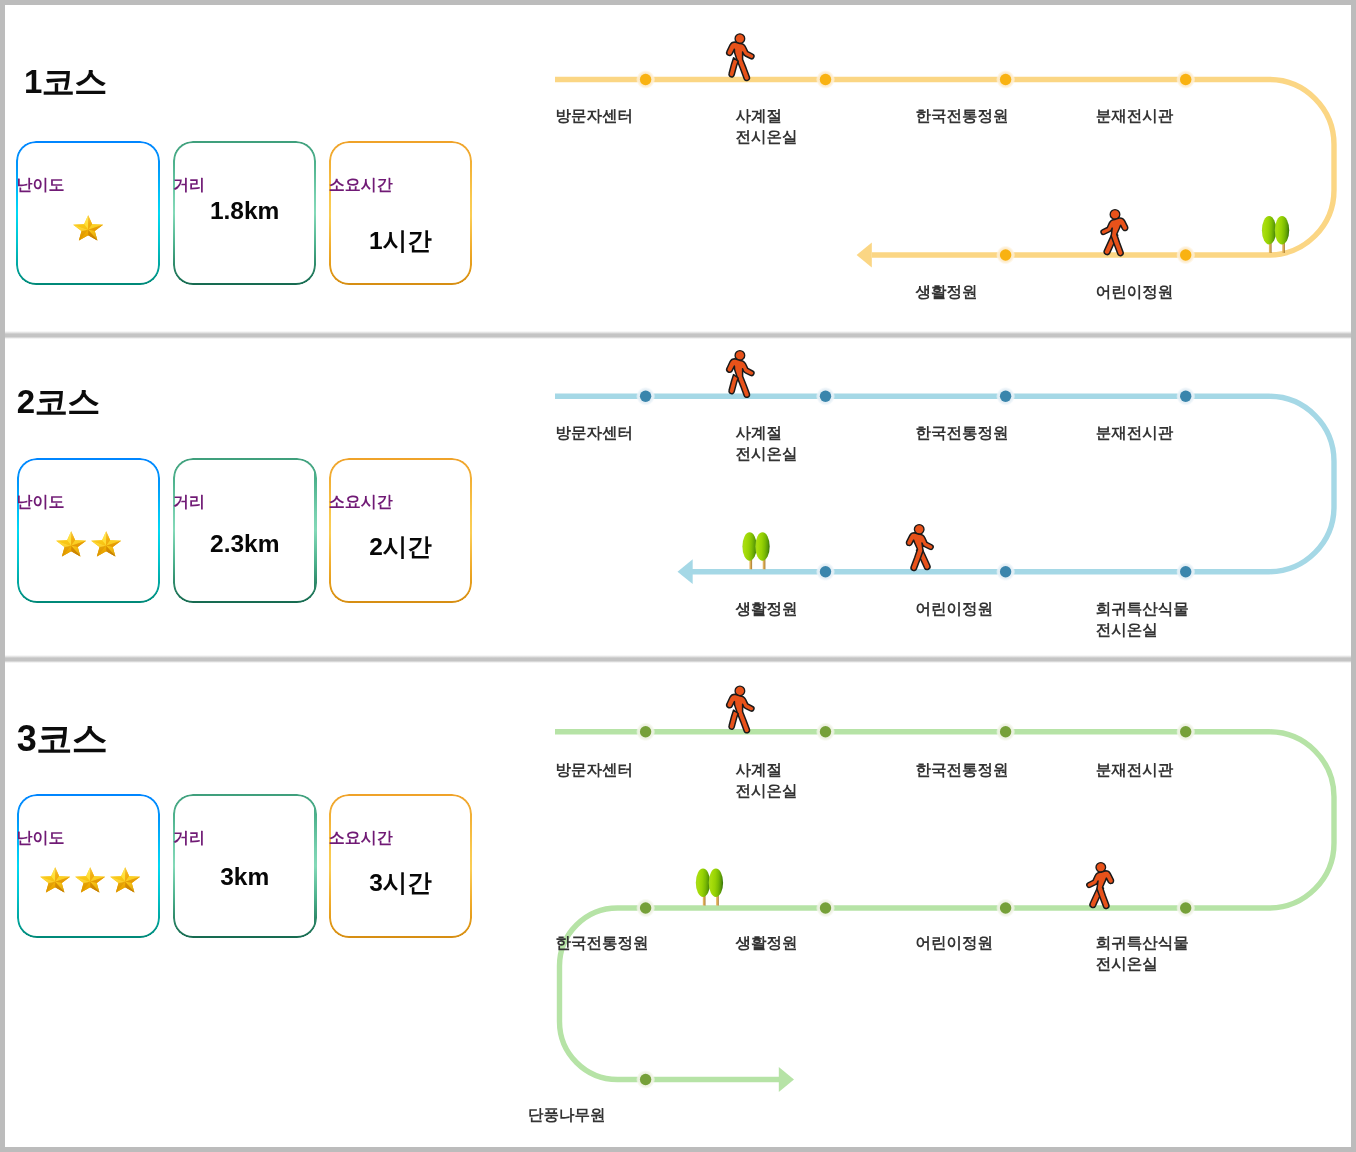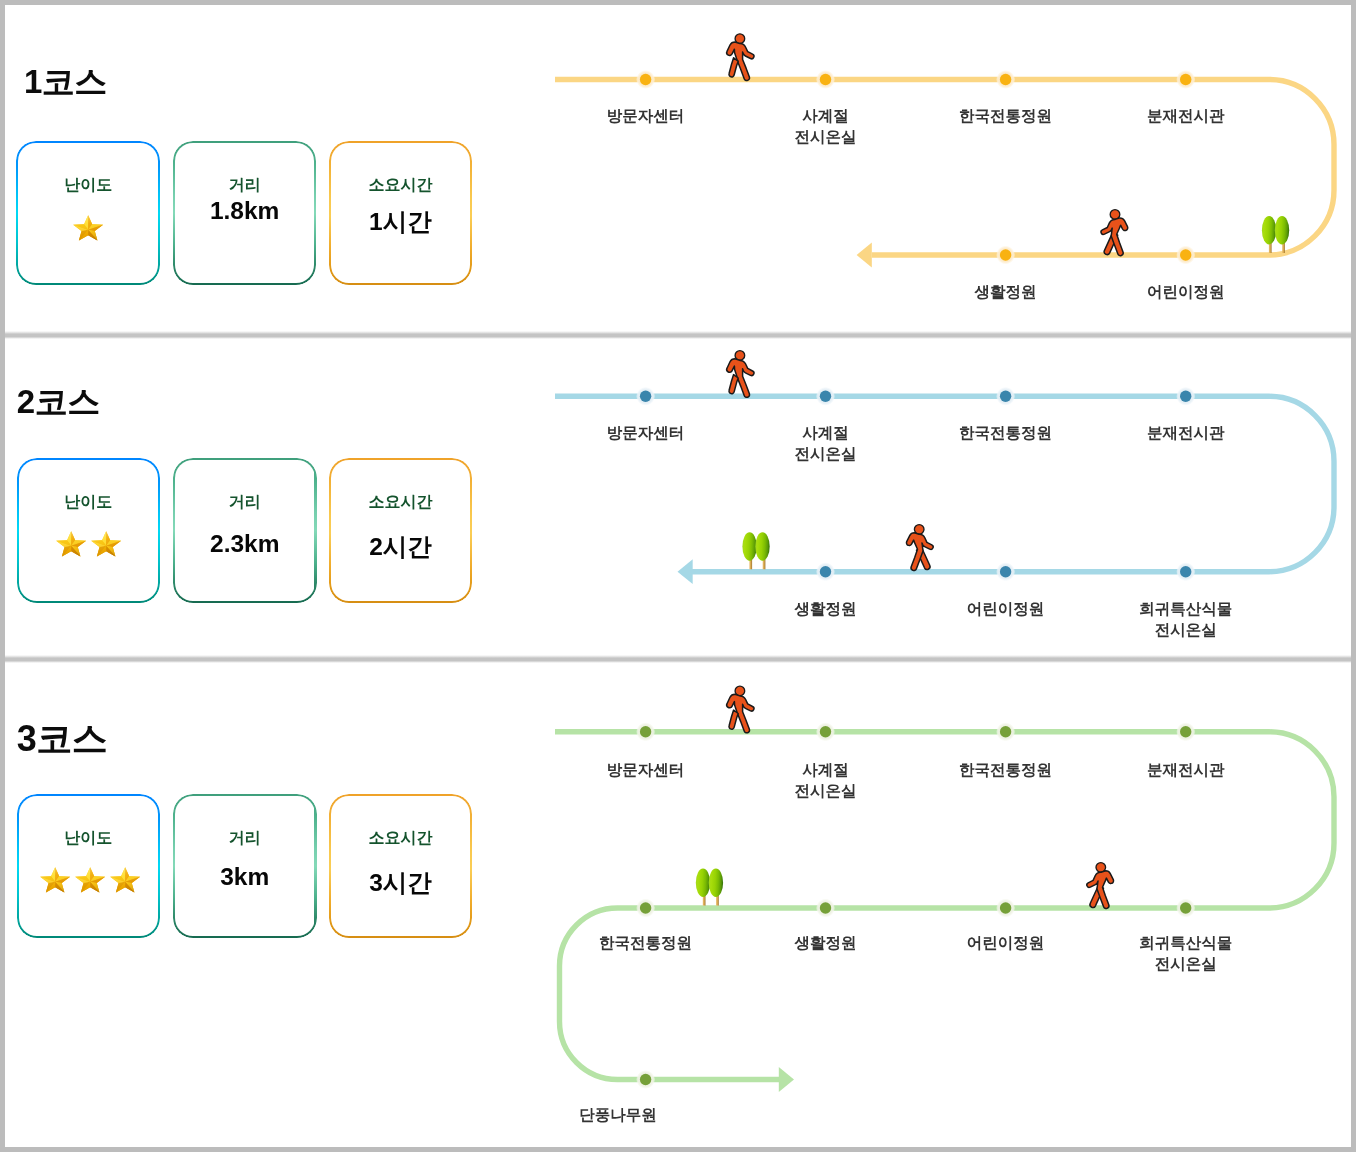--- a/index.html
+++ b/index.html
@@ -4,24 +4,24 @@
 <title>course</title>
 <style>
   html,body{margin:0;padding:0;}
   body{width:1356px;height:1152px;background:#bcbcbc;font-family:"Liberation Sans",sans-serif;overflow:hidden;}
   #page{position:absolute;left:0;top:0;width:1356px;height:1152px;background:#ffffff;overflow:hidden;}
   #frame{position:absolute;left:0;top:0;width:1356px;height:1152px;box-sizing:border-box;border:5px solid #bcbcbc;border-right-width:5px;border-bottom-width:5px;pointer-events:none;z-index:20;}
   .course{position:absolute;left:0;width:1356px;}
   .divider{position:absolute;left:5px;width:1346px;height:8px;background:linear-gradient(to bottom,rgba(196,196,196,0) 0%,rgba(198,198,198,0.55) 22%,#c4c4c4 38%,#c4c4c4 72%,rgba(198,198,198,0.5) 86%,rgba(196,196,196,0) 100%);}
   .course-title{position:absolute;font-weight:700;color:#0c0c0c;white-space:nowrap;letter-spacing:-0.5px;line-height:1;}
   .card{position:absolute;width:143.5px;height:144.5px;border-radius:20px;box-sizing:border-box;background:#fff;}
-  .card-label{position:absolute;left:0;width:100%;text-align:center;font-size:16px;font-weight:700;color:#14532d;}
+  .card-label{position:absolute;left:0;width:100%;font-size:16px;font-weight:700;color:#701a75;}
   .card-value{position:absolute;left:0;width:100%;text-align:center;font-size:24.5px;font-weight:700;color:#070707;}
   .route{position:absolute;left:0;top:0;overflow:visible;}
-  .stop-label{position:absolute;text-align:center;font-size:15.5px;font-weight:700;color:#333333;line-height:20.7px;white-space:pre-line;}
+  .stop-label{position:absolute;font-size:15.5px;font-weight:700;color:#333333;line-height:20.7px;white-space:pre-line;}
   .star{position:absolute;}
   
   .card::before{content:"";position:absolute;inset:0;border-radius:20px;padding:2.1px;
     -webkit-mask:linear-gradient(#fff 0 0) content-box,linear-gradient(#fff 0 0);
     -webkit-mask-composite:xor;mask-composite:exclude;}
   .card-diff::before{background:linear-gradient(to bottom,#0085ff 0%,#0098fb 18%,#00c4f7 38%,#00d9f5 50%,#00c4cf 70%,#00a49c 88%,#008877 100%);}
   .card-dist::before{background:linear-gradient(to bottom,#3f9f7c 0%,#4fb38e 16%,#76cfae 38%,#84d9b8 50%,#4cb18c 72%,#2b8566 88%,#166a50 100%);}
   .card-dur::before{background:linear-gradient(to bottom,#efa229 0%,#f3b338 18%,#f9c94f 40%,#facd55 52%,#f0ac2c 74%,#e19816 90%,#d68e13 100%);}
 </style>
 </head>
@@ -103,21 +103,21 @@
           <path d="M1.16 11.74 L11.97 11.09 L16.00 16.60 Z" fill="#f8c307"></path>
           <path d="M16.00 2.20 L20.03 11.09 L30.84 11.74 L22.53 17.88 L25.17 27.16 L16.00 22.07 L6.83 27.16 L9.47 17.88 L1.16 11.74 L11.97 11.09 Z" fill="url(#gStarHi)"></path>
         </svg>
     </div>
     <div class="card card-dist" style="left:172.9px;top:140.8px">
       <div class="card-label" style="top:34px">거리</div>
       <div class="card-value" style="top:56px">1.8km</div>
     </div>
     <div class="card card-dur" style="left:328.7px;top:140.8px">
       <div class="card-label" style="top:34px">소요시간</div>
-      <div class="card-value" style="top:64px">1시간</div>
+      <div class="card-value" style="top:83px">1시간</div>
     </div>
     <svg class="route" width="1356" height="1152" viewBox="0 0 1356 1152" style="left:0;top:0;pointer-events:none">
       <path d="M555.0 79.5 H1269.0 A65.0 65.0 0 0 1 1334.0 144.5 V190.0 A65.0 65.0 0 0 1 1269.0 255.0 H871.8" fill="none" stroke="#fbd684" stroke-width="5.4"></path>
       <path d="M856.6 255.0 L871.8 242.6 L871.8 267.4 Z" fill="#fbd684"></path>
       <g>
           <circle cx="645.6" cy="79.5" r="9.5" fill="url(#gHaloO)"></circle>
           <circle cx="645.6" cy="79.5" r="5.7" fill="#f9b212"></circle>
         </g>
       <g>
           <circle cx="825.5" cy="79.5" r="9.5" fill="url(#gHaloO)"></circle>

